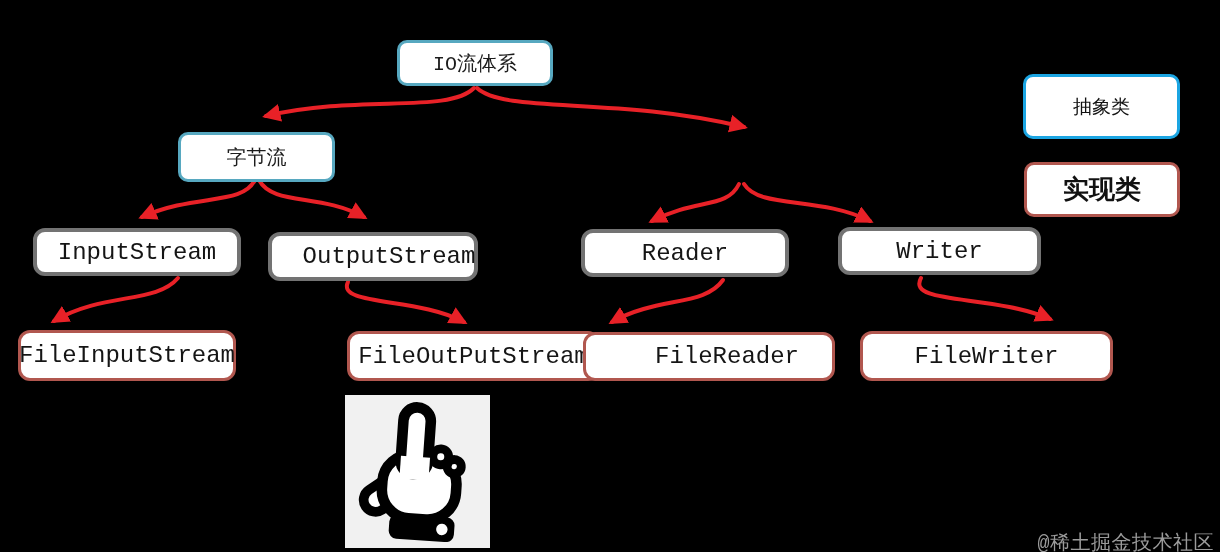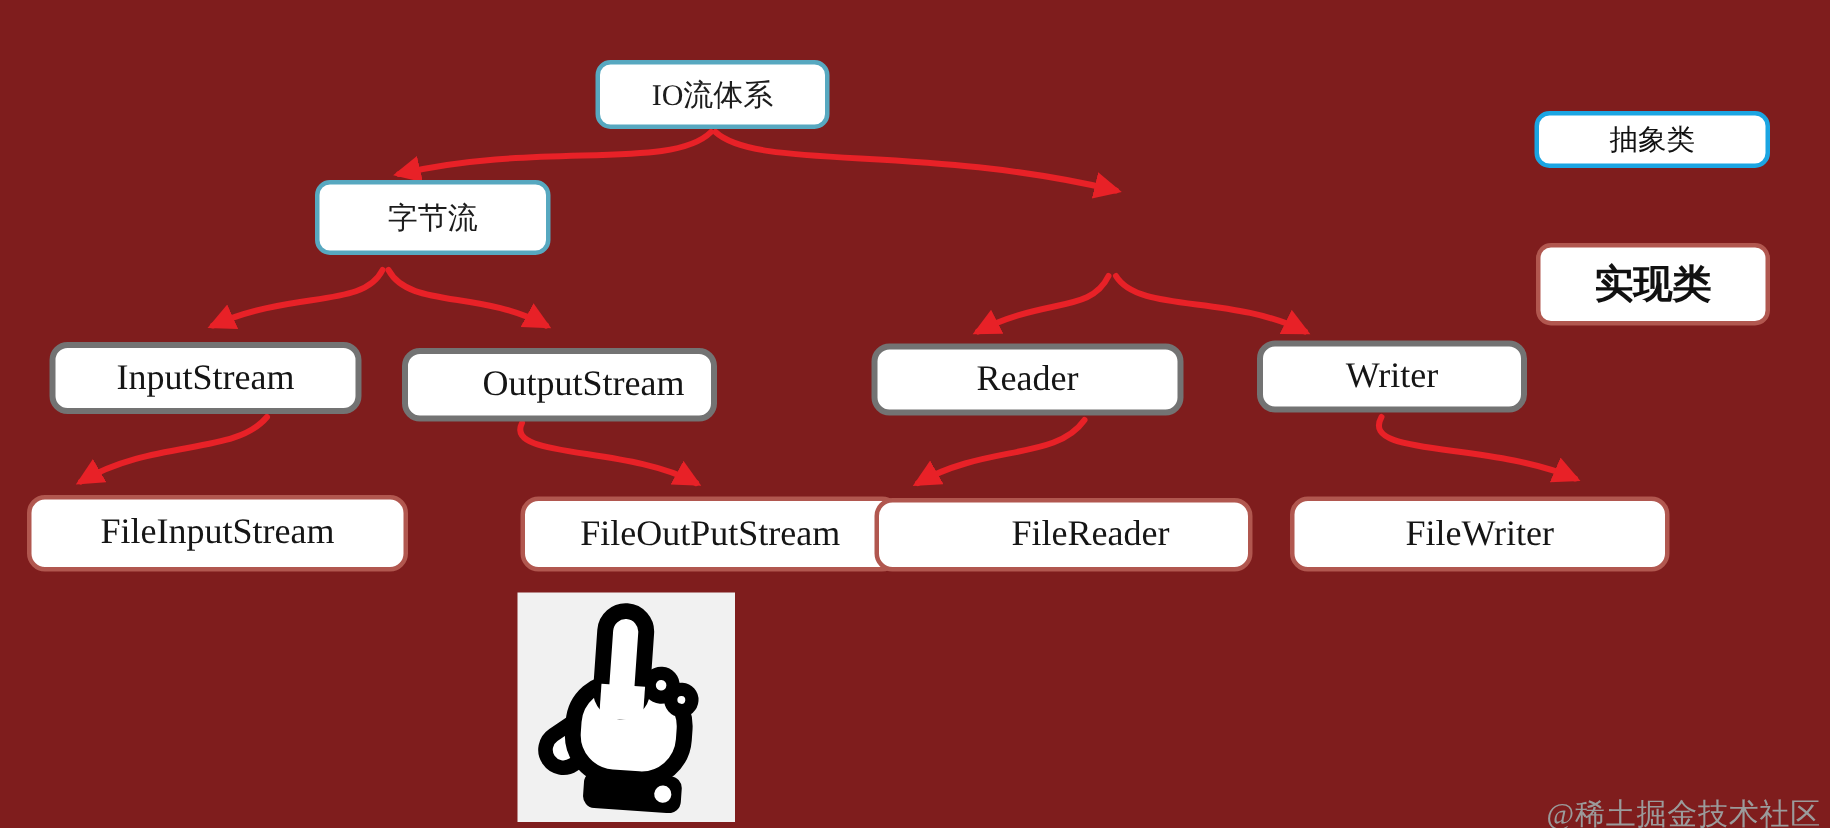--- a/index.html
+++ b/index.html
@@ -1,18 +1,18 @@
 <!DOCTYPE html>
 <html><head>
 <meta charset="utf-8">
 <style>
   html,body{margin:0;padding:0;background:#fff;}
   .canvas{
-    position:relative;width:1220px;height:552px;background:#7f1d1d;
-    font-family:Liberation Serif, serif;overflow:hidden;color:#111;
+    position:relative;width:1220px;height:552px;background:#000000;
+    font-family:Liberation Mono, monospace;overflow:hidden;color:#111;
   }
   .node{
     position:absolute;display:flex;align-items:center;justify-content:center;
     background:#fff;box-sizing:border-box;text-align:center;white-space:nowrap;
   }
   .teal{border:3px solid #57a8c0;border-radius:10px;font-size:20px;color:#1c1c1c;}
   .blue{border:4px solid #737373;border-radius:12px;font-size:24px;color:#151515;}
   .redb{border:3px solid #b1574f;border-radius:12px;font-size:24px;color:#151515;}
   .legend-abstract{border:3px solid #1ba5e2;border-radius:10px;font-size:19px;}
   .legend-impl{border:3.5px solid #b1574f;border-radius:10px;font-size:26px;font-weight:bold;}
@@ -50,33 +50,33 @@
 
       <path d="M 178 278 C 156 304, 104 292, 54 321" marker-end="url(#ah)"></path>
       <path d="M 348 282 C 336 306, 418 297, 464 322" marker-end="url(#ah)"></path>
       <path d="M 723 280 C 704 307, 658 296, 612 322" marker-end="url(#ah)"></path>
       <path d="M 921 278 C 906 305, 992 294, 1050 319" marker-end="url(#ah)"></path>
     </g>
   </svg>
 
   <div class="node teal" style="left:397px;top:40px;width:156px;height:46px;">IO流体系</div>
 
-  <div class="node teal" style="left:178px;top:120px;width:157px;height:50px;margin-left:32px;">字节流</div>
+  <div class="node teal" style="left:178px;top:132px;width:157px;height:50px;">字节流</div>
 
   <div class="node blue" style="left:33px;top:228px;width:208px;height:48px;">InputStream</div>
   <div class="node blue" style="left:268px;top:232px;width:210px;height:49px;padding-left:32px;">OutputStream</div>
   <div class="node blue" style="left:581px;top:229px;width:208px;height:48px;">Reader</div>
-  <div class="node blue" style="left:838px;top:227px;width:180px;height:48px;">Writer</div>
+  <div class="node blue" style="left:838px;top:227px;width:203px;height:48px;">Writer</div>
 
-  <div class="node redb" style="left:18px;top:330px;width:254px;height:51px;">FileInputStream</div>
+  <div class="node redb" style="left:18px;top:330px;width:218px;height:51px;">FileInputStream</div>
   <div class="node redb" style="left:299px;top:331px;width:253px;height:50px;margin-left:48px;">FileOutPutStream</div>
   <div class="node redb" style="left:583px;top:332px;width:252px;height:49px;padding-left:36px;">FileReader</div>
   <div class="node redb" style="left:860px;top:331px;width:253px;height:50px;">FileWriter</div>
 
-  <div class="node legend-abstract" style="left:1023px;top:74px;width:157px;height:38px;text-align:right;">抽象类</div>
+  <div class="node legend-abstract" style="left:1023px;top:74px;width:157px;height:65px;text-align:right;">抽象类</div>
   <div class="node legend-impl" style="left:1024px;top:162px;width:156px;height:55px;">实现类</div>
 
   <div class="hand-wrap">
     <svg width="128" height="140" viewBox="0 0 145 158" xmlns="http://www.w3.org/2000/svg">
       <g transform="rotate(4 72 79)">
 
         <g transform="rotate(-38 42 100)">
           <rect x="8" y="88" width="62" height="27" rx="13.5" fill="#fff" stroke="#000" stroke-width="11"></rect>
         </g>
 

